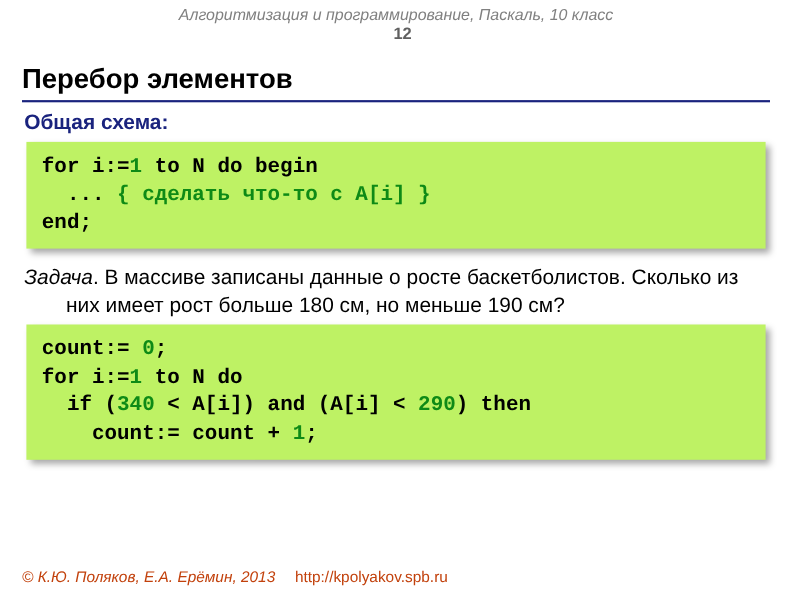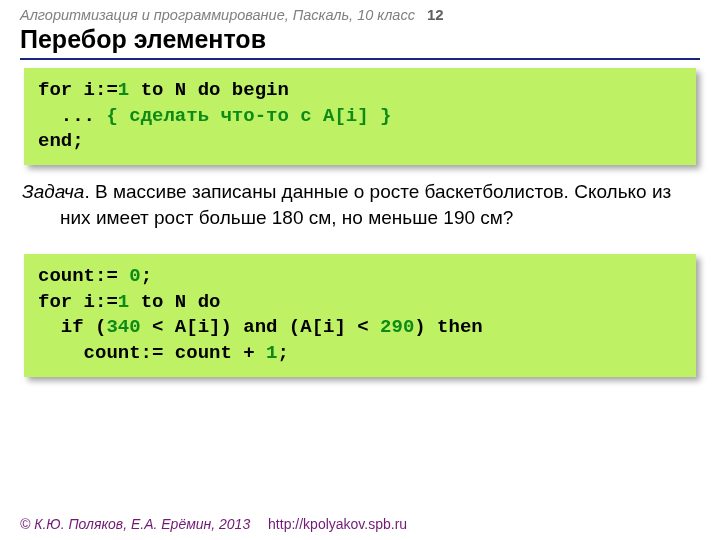--- a/index.html
+++ b/index.html
@@ -11,24 +11,25 @@
     overflow: hidden;
   }
   .header {
     display: flex;
     justify-content: flex-start;
     align-items: center;
     padding: 6px 20px 2px 20px;
     color: #808080;
     font-style: italic;
     font-size: 14.5px;
+    flex-direction: column;
   }
   .pagenum { font-style: normal; font-weight: bold; color: #606060; font-size: 15px; margin-left: 12px; }
   .title {
-    margin: 0 20px 0 20px;
+    margin: 17px 20px 0 20px;
     font-size: 25px;
     font-weight: bold;
     color: #000;
     border-bottom: 2.5px solid #1a237e;
     padding-bottom: 4px;
   }
   .content { padding: 8px 22px 0 22px; }
   .section-h {
     color: #1a237e;
     font-size: 19px;
@@ -47,46 +48,47 @@
     white-space: pre;
     color: #000;
   }
   .codebox .kw { color: #000; }
   .codebox .num { color: #0e8a16; }
   .codebox .cmt { color: #0e8a16; }
   .body-text {
     font-size: 19px;
     color: #000;
     line-height: 1.35;
-    margin-bottom: 24px;
+    margin-bottom: 4px;
   }
   .body-text .task-label { font-style: italic; }
   .indent-hang { padding-left: 38px; text-indent: -38px; }
   .footer {
     position: absolute;
     left: 0; right: 0; bottom: 0;
     padding: 6px 20px 8px 20px;
     font-size: 14px;
-    color: #701a75;
+    color: #c2410c;
   }
   .footer .copy { font-style: italic; }
   .footer .url { margin-left: 14px; font-style: normal; }
 </style>
 </head>
 <body>
 
 <div class="header">
   <span>Алгоритмизация и программирование, Паскаль, 10 класс</span>
   <span class="pagenum">12</span>
 </div>
 
 <div class="title">Перебор элементов</div>
 
 <div class="content">
 
+  <div class="section-h">Общая схема:</div>
 
   <div class="codebox"><span class="kw">for i:=</span><span class="num">1</span><span class="kw"> to N do begin</span>
 <span class="kw">  ... </span><span class="cmt">{ сделать что-то с A[i] }</span>
 <span class="kw">end;</span></div>
 
 
   <div class="body-text indent-hang">
     <span class="task-label">Задача</span><span>. </span><span>В массиве записаны данные о росте баскетболистов. Сколько из них имеет рост больше 180 см, но меньше 190 см?</span>
   </div>
 

